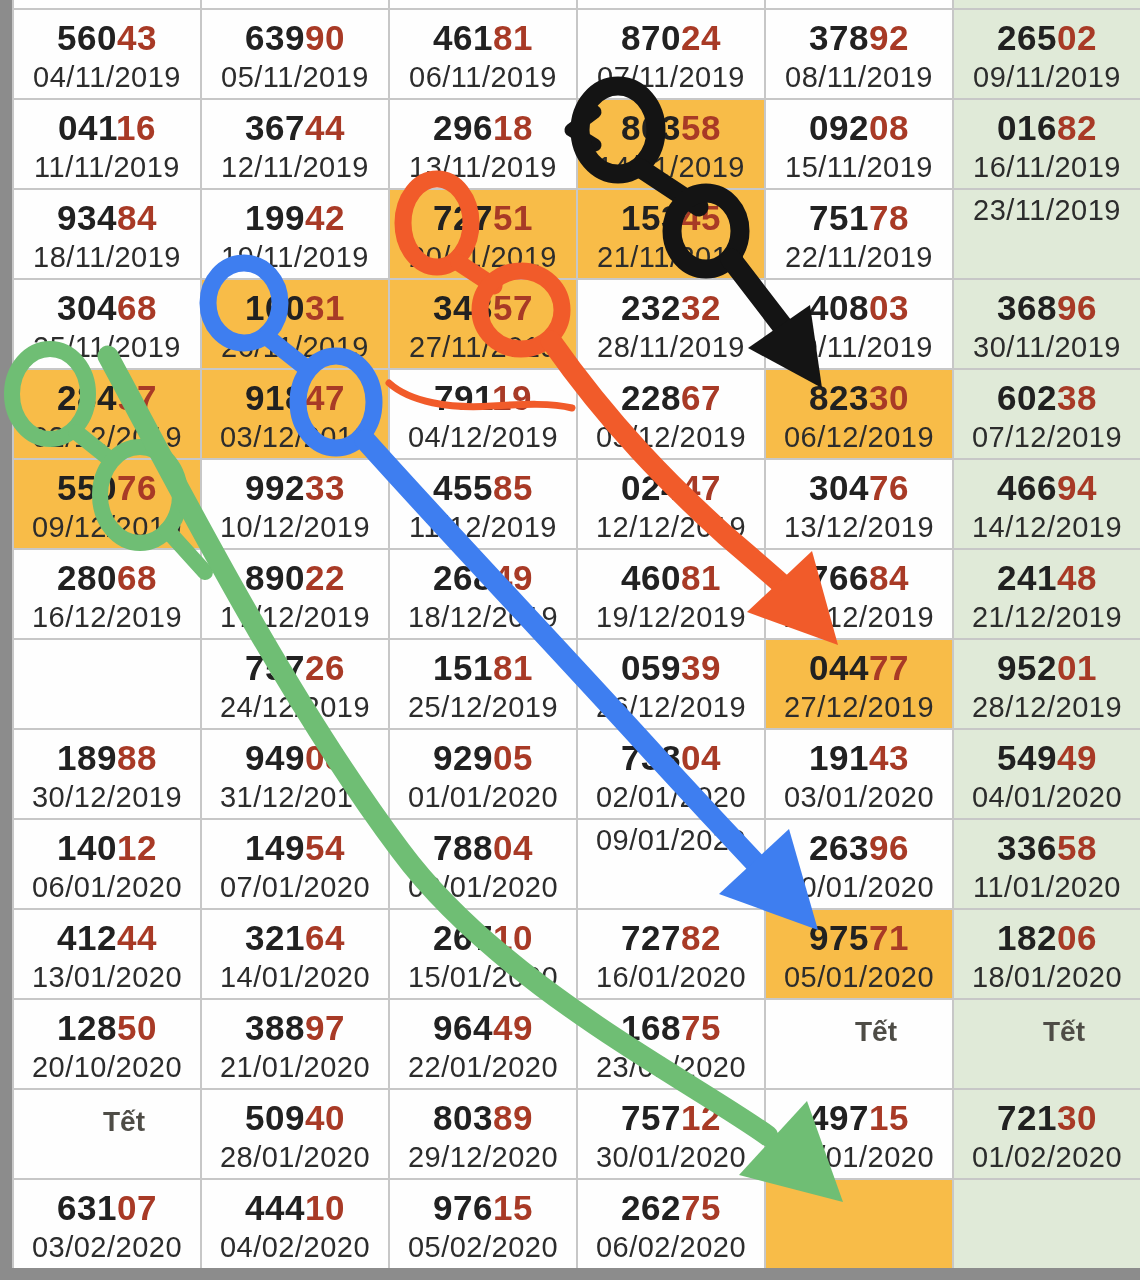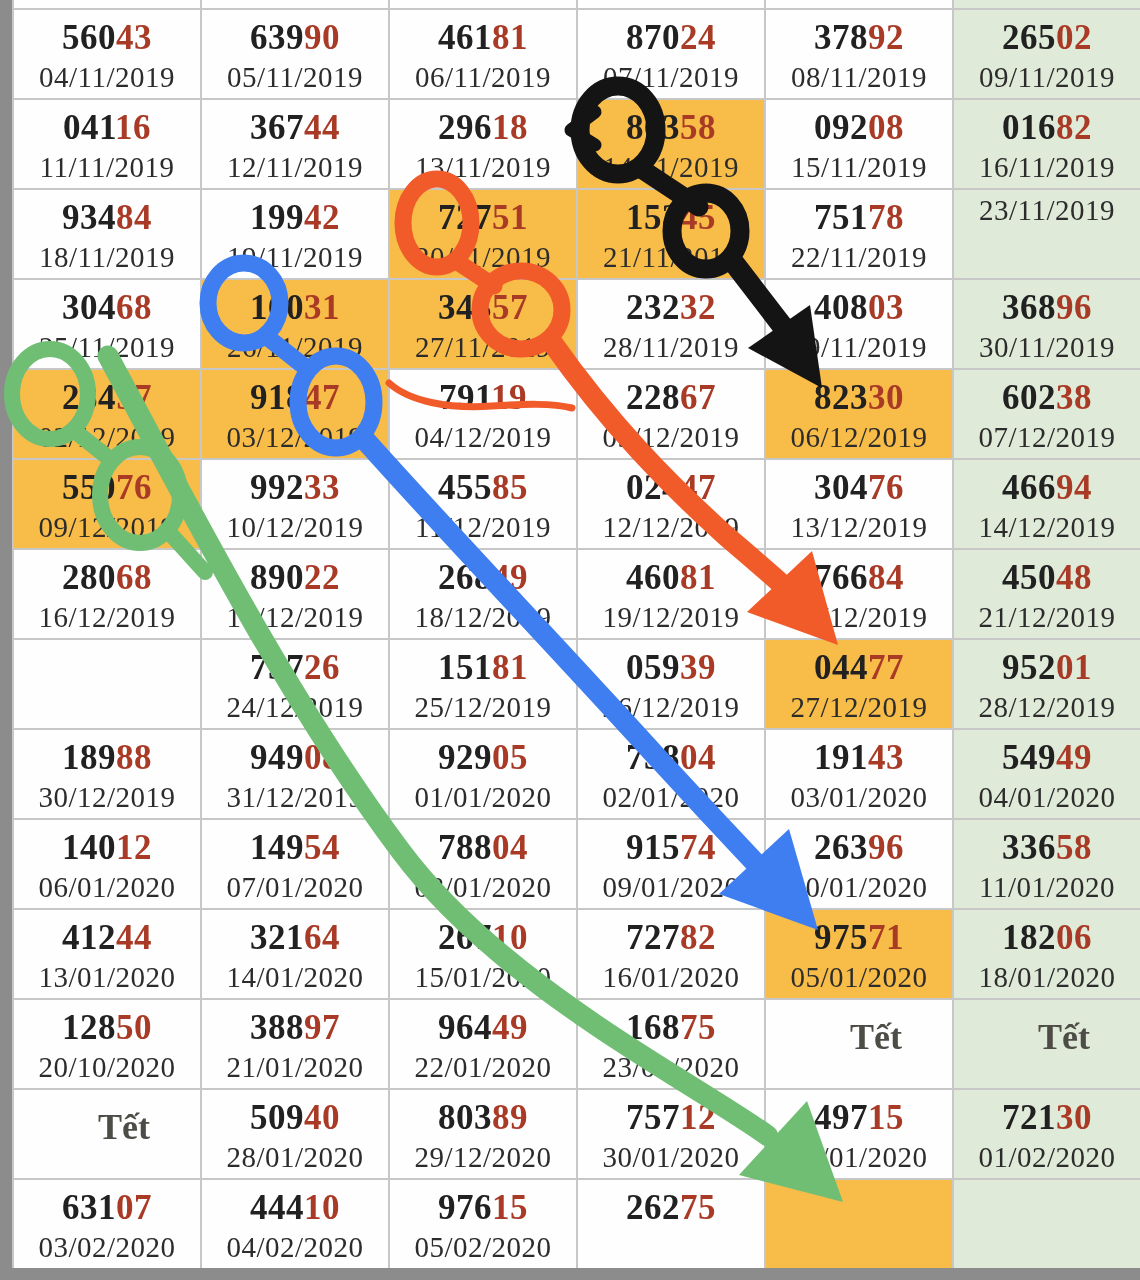--- a/index.html
+++ b/index.html
@@ -1,18 +1,18 @@
 <!DOCTYPE html>
 <html><head>
 <meta charset="utf-8">
 <style>
   html,body{margin:0;padding:0;background:#ffffff;}
   #stage{
     position:relative;width:1140px;height:1280px;overflow:hidden;
-    font-family:Liberation Serif, serif;background:#4c1d95;
+    font-family:Liberation Sans, sans-serif;background:#4c1d95;
   }
   #left-bar{position:absolute;left:0;top:0;width:12px;height:1270px;background:var(--edge);}
   #bottom-bar{position:absolute;left:0;top:1268px;width:1140px;height:12px;background:var(--edge);}
   #grid{
     position:absolute;left:12px;top:0;width:1128px;
     display:grid;grid-template-columns:repeat(6,188px);
     grid-template-rows:10px repeat(14,90px);
     border-left:2px solid var(--border);
   }
   .cell{
@@ -21,21 +21,21 @@
     border-bottom:2px solid var(--border);
     text-align:center;overflow:hidden;
   }
   .bg-w{background:#fefefe;}
   .bg-o{background:var(--hl);}
   .bg-g{background:var(--greencol);}
   .num{margin-top:9px;font-size:35px;font-weight:bold;letter-spacing:.5px;line-height:38px;white-space:nowrap;}
   .nb{color:var(--dblack);}
   .nr{color:var(--dred);}
   .date{margin-top:4px;font-size:29px;letter-spacing:.5px;color:var(--datec);line-height:32px;white-space:nowrap;}
-  .tet{margin-top:16px;font-size:36px;font-weight:bold;color:var(--tetc);margin-left:34px;}
+  .tet{margin-top:16px;font-size:28px;font-weight:bold;color:var(--tetc);margin-left:34px;}
   #anno{position:absolute;left:0;top:0;pointer-events:none;}
 </style>
 </head>
 <body>
 
 <div id="stage" style="--hl: #F8BC48; --greencol: #E0EAD8; --dblack: #212121; --dred: #A83A26; --datec: #2C2C2C; --tetc: #4E4C46; --border: #C7C7C7; --edge: #8C8C8C;">
   <div id="left-bar"></div>
   <div id="grid">
       <div class="cell bg-w"></div>
       <div class="cell bg-w"></div>
@@ -200,21 +200,21 @@
       </div>
       <div class="cell bg-w">
         <div class="num"><span class="nb">460</span><span class="nr">81</span></div>
         <div class="date">19/12/2019</div>
       </div>
       <div class="cell bg-w">
         <div class="num"><span class="nb">766</span><span class="nr">84</span></div>
         <div class="date">20/12/2019</div>
       </div>
       <div class="cell bg-g">
-        <div class="num"><span class="nb">450</span><span class="nr">48</span></div>
+        <div class="num"><span class="nb">241</span><span class="nr">48</span></div>
         <div class="date">21/12/2019</div>
       </div>
       <div class="cell bg-w">
       </div>
       <div class="cell bg-w">
         <div class="num"><span class="nb">757</span><span class="nr">26</span></div>
         <div class="date">24/12/2019</div>
       </div>
       <div class="cell bg-w">
         <div class="num"><span class="nb">151</span><span class="nr">81</span></div>
@@ -262,21 +262,20 @@
       </div>
       <div class="cell bg-w">
         <div class="num"><span class="nb">149</span><span class="nr">54</span></div>
         <div class="date">07/01/2020</div>
       </div>
       <div class="cell bg-w">
         <div class="num"><span class="nb">788</span><span class="nr">04</span></div>
         <div class="date">08/01/2020</div>
       </div>
       <div class="cell bg-w">
-        <div class="num"><span class="nb">915</span><span class="nr">74</span></div>
         <div class="date">09/01/2020</div>
       </div>
       <div class="cell bg-w">
         <div class="num"><span class="nb">263</span><span class="nr">96</span></div>
         <div class="date">10/01/2020</div>
       </div>
       <div class="cell bg-g">
         <div class="num"><span class="nb">336</span><span class="nr">58</span></div>
         <div class="date">11/01/2020</div>
       </div>
@@ -356,20 +355,21 @@
       <div class="cell bg-w">
         <div class="num"><span class="nb">444</span><span class="nr">10</span></div>
         <div class="date">04/02/2020</div>
       </div>
       <div class="cell bg-w">
         <div class="num"><span class="nb">976</span><span class="nr">15</span></div>
         <div class="date">05/02/2020</div>
       </div>
       <div class="cell bg-w">
         <div class="num"><span class="nb">262</span><span class="nr">75</span></div>
+        <div class="date">06/02/2020</div>
       </div>
       <div class="cell bg-o"></div>
       <div class="cell bg-g"></div>
     </div>
   <div id="bottom-bar"></div>
 
   <svg id="anno" width="1140" height="1280" viewBox="0 0 1140 1280">
 
     <g fill="none" stroke-linecap="round" stroke-linejoin="round" stroke="#141414">
       <path stroke-width="13" d="M595,112 L571,130 L595,145"></path>

